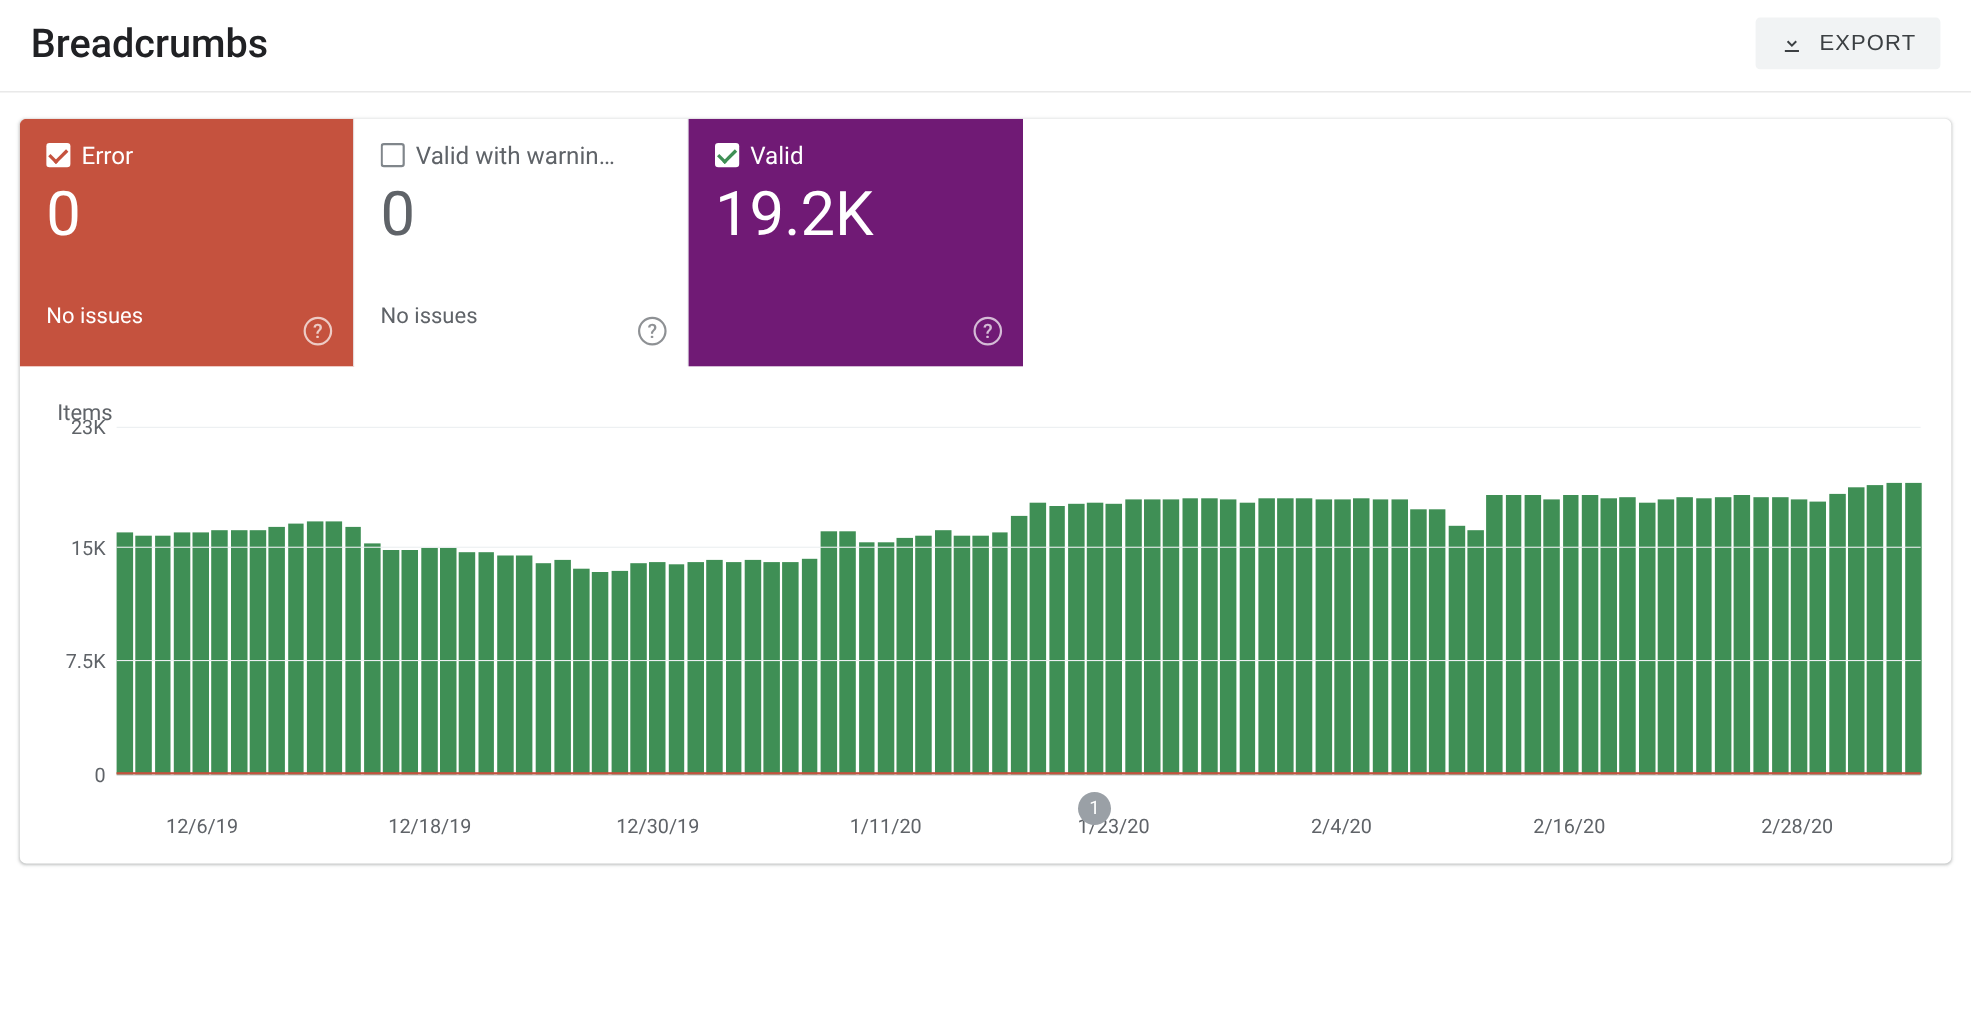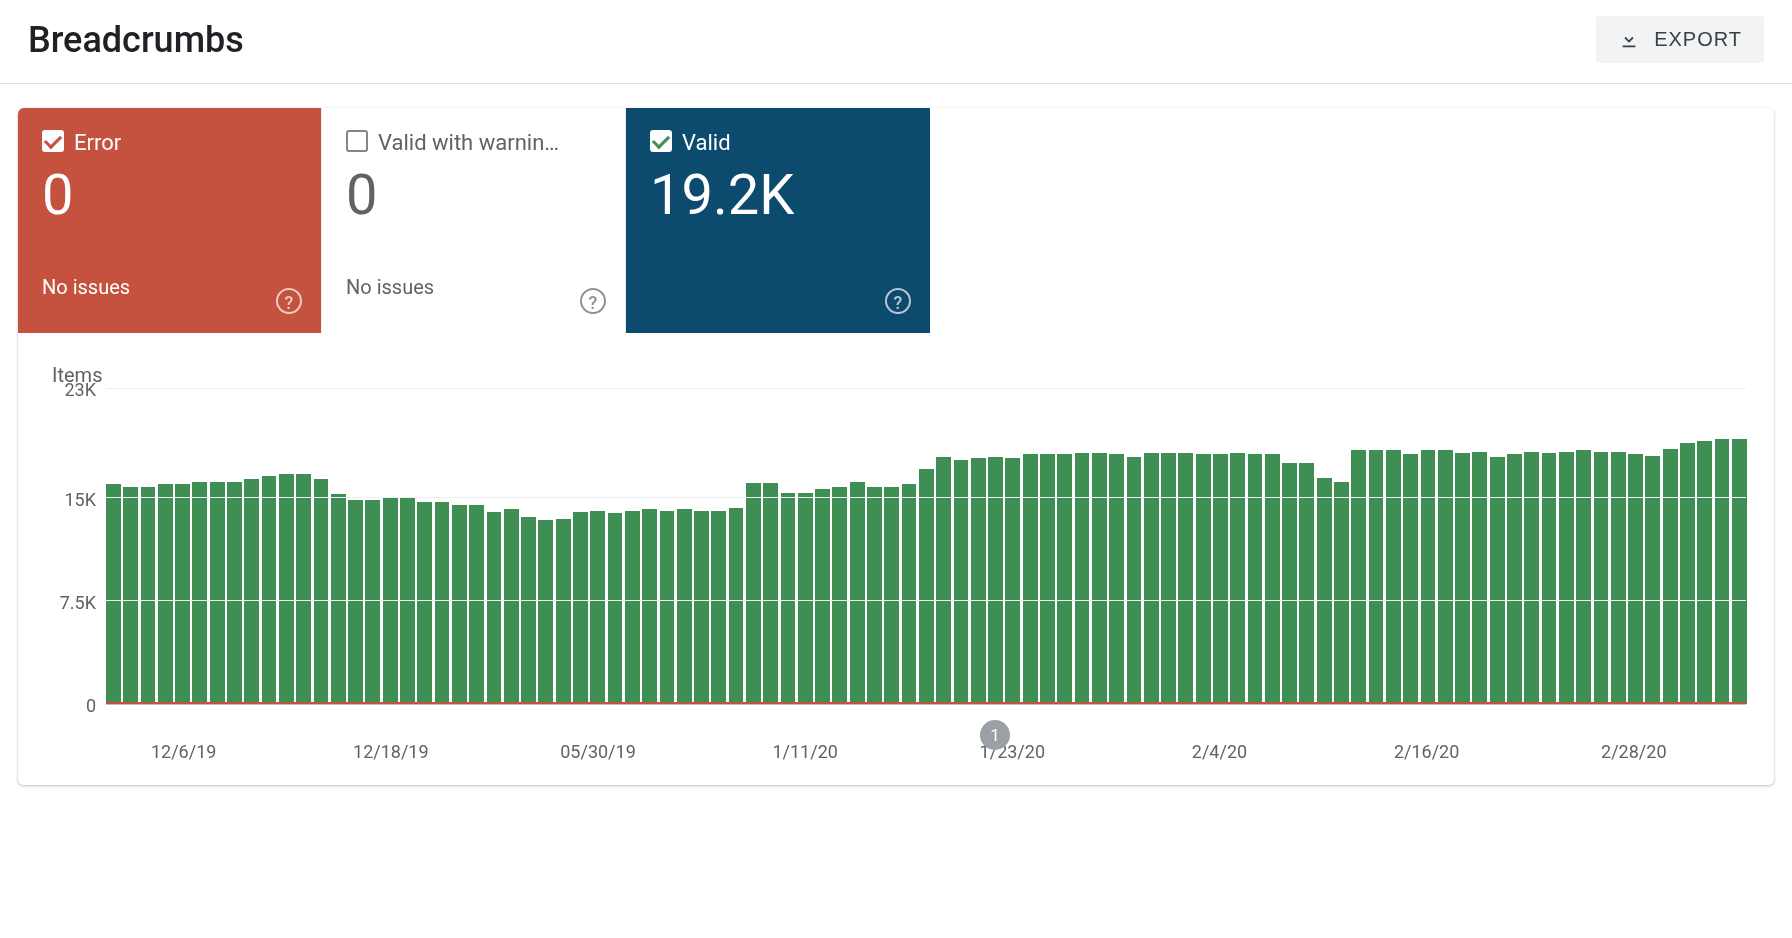--- a/index.html
+++ b/index.html
@@ -53,21 +53,21 @@
     position: relative;
     width: 304px;
     padding: 22px 24px 34px 24px;
     background: #fff;
     color: #5f6368;
     border-right: 1px solid #e8eaed;
     cursor: pointer;
   }
   .card:last-child { border-right: none; }
   .card.error { background: #c5523e; color: #fff; }
-  .card.valid { background: #0c4a6e; color: #fff; }
+  .card.valid { background: #701a75; color: #fff; }
   .card-top {
     display: flex;
     align-items: flex-start;
     gap: 10px;
     font-size: 22px;
     margin-bottom: 10px;
     white-space: nowrap;
     overflow: hidden;
     text-overflow: ellipsis;
   }
@@ -368,21 +368,21 @@
         <div class="gridline" style="bottom: 32.6087%;"></div>
             <div class="gridline" style="bottom: 65.2174%;"></div>
             <div class="gridline" style="bottom: 100%;"></div>
             <div class="marker" style="left: 54.2105%; bottom: -38px;">1</div>
           </div>
       </div>
 
       <div class="xaxis" id="xaxis">
           <div class="xtick" style="left: 4.73684%;">12/6/19</div>
           <div class="xtick" style="left: 17.3684%;">12/18/19</div>
-          <div class="xtick" style="left: 30%;">05/30/19</div>
+          <div class="xtick" style="left: 30%;">12/30/19</div>
           <div class="xtick" style="left: 42.6316%;">1/11/20</div>
           <div class="xtick" style="left: 55.2632%;">1/23/20</div>
           <div class="xtick" style="left: 67.8947%;">2/4/20</div>
           <div class="xtick" style="left: 80.5263%;">2/16/20</div>
           <div class="xtick" style="left: 93.1579%;">2/28/20</div>
         </div>
     </div>
 
   </div>
 </div>

